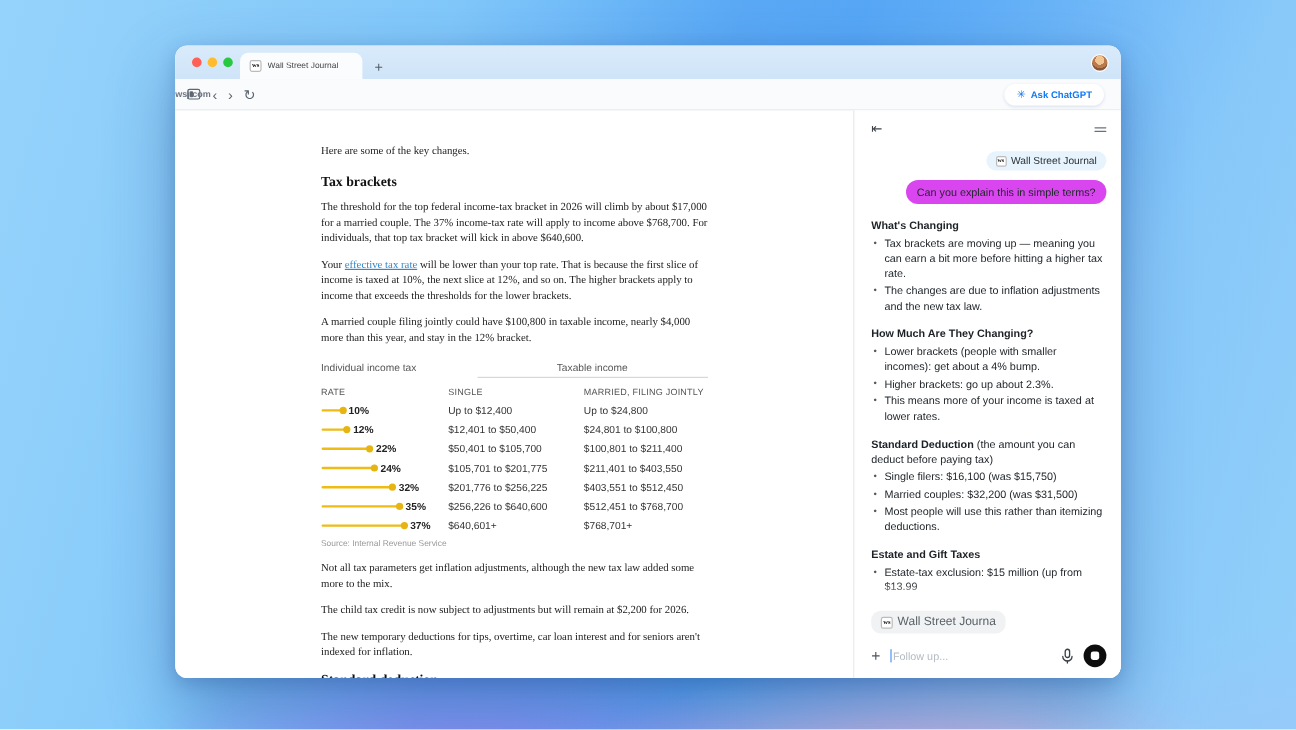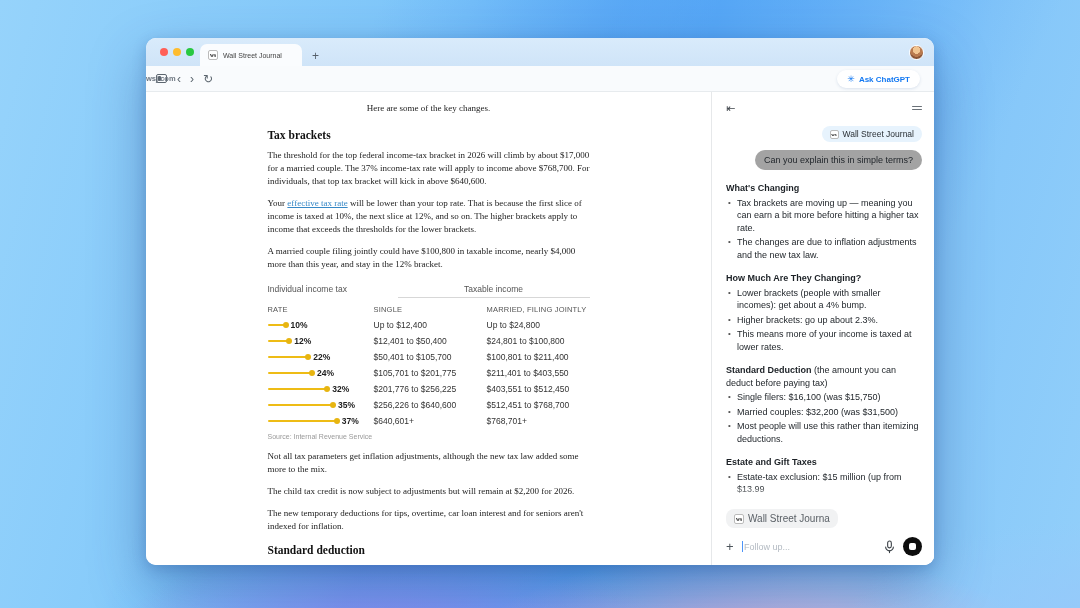--- a/index.html
+++ b/index.html
@@ -40,21 +40,21 @@
   .openai-ic { color:#1479f2; font-size:9px; line-height:1; }
   .askgpt span.lbl { color:#1479f2; font-size:8px; font-weight:bold; }
 
   
   .content { display:flex; height:473px; background:#fff; }
   .page { width:565px; overflow:hidden; padding-top:8px; }
   .article { width:322px; margin:0 auto; font-family:"Liberation Serif","DejaVu Serif",serif; color:#222; }
   .article p { font-size:9px; line-height:13px; margin-bottom:9px; }
   .article h2 { font-size:11.5px; font-weight:bold; margin:14px 0 8px; color:#111; }
   .article h2.last { margin-top:11px; margin-bottom:0; }
-  .intro { margin-top:2px;text-align:center; }
+  .intro { margin-top:19px; }
   a.inline-link { color:#3788c6; text-decoration:underline; }
 
   
   .wsj-table { font-family:"Liberation Sans","DejaVu Sans",sans-serif; margin:13px 0 2px; }
   .tbl-title { font-size:8.5px; font-weight:bold; color:#222; margin-bottom:6px; }
   .tbl-grid { display:grid; grid-template-columns:106px 113px 1fr; }
   .grp-row { margin-bottom:3px;gap:24px; }
   .grp-left { font-size:8.5px; color:#555; }
   .grp-right { grid-column:2 / 4; font-size:8.5px; color:#555; text-align:center; border-bottom:1px solid #d7d7d7; padding-bottom:3px; }
   .hdr { font-size:7.5px; color:#555; letter-spacing:.2px; padding:4px 0 3px; }
@@ -70,21 +70,21 @@
   .chat-inner { padding:8px 12px 0 14px; }
   .chat-head { display:flex; justify-content:space-between; align-items:center; height:16px; }
   .collapse-ic { font-size:11px; color:#3f454b; line-height:1; }
   .lines-ic { width:10px; }
   .lines-ic i { display:block; height:1.4px; background:#6a7178; border-radius:1px; margin:2.2px 0; }
   .chip-row { display:flex; justify-content:flex-end; margin-top:10px; }
   .chip { display:flex; align-items:center; gap:4px; background:#e7f3fd; border-radius:999px; padding:3px 8px; }
   .chip .favicon { width:9px; height:9px; font-size:5px; }
   .chip span.t { font-size:8.5px; color:#2a2f34; }
   .bubble-row { display:flex; justify-content:flex-end; margin-top:8px; }
-  .bubble { background:#a3a3a3; border-radius:11px; padding:5px 9px; font-size:9px; color:#22272c; }
+  .bubble { background:#d946ef; border-radius:11px; padding:5px 9px; font-size:9px; color:#22272c; }
   .msg { margin-top:12px; font-size:9px; line-height:12.5px; color:#23282d; }
   .sec { margin-top:11px; }
   .sec-h { font-weight:bold; font-size:9px; line-height:12.5px; color:#1c2126; }
   .sec-h .norm { font-weight:normal; }
   ul.blt { list-style:none; margin-top:2px; }
   ul.blt li { position:relative; padding-left:11px; font-size:9px; line-height:12.5px; color:#23282d; margin-top:2px; }
   ul.blt li::before { content:"•"; position:absolute; left:2px; top:0; color:#555; font-size:8px; }
 
   .chat-footer { position:absolute; left:0; right:0; bottom:0; }
   .fade { height:22px; background:linear-gradient(rgba(255,255,255,0), #fff 90%); }

